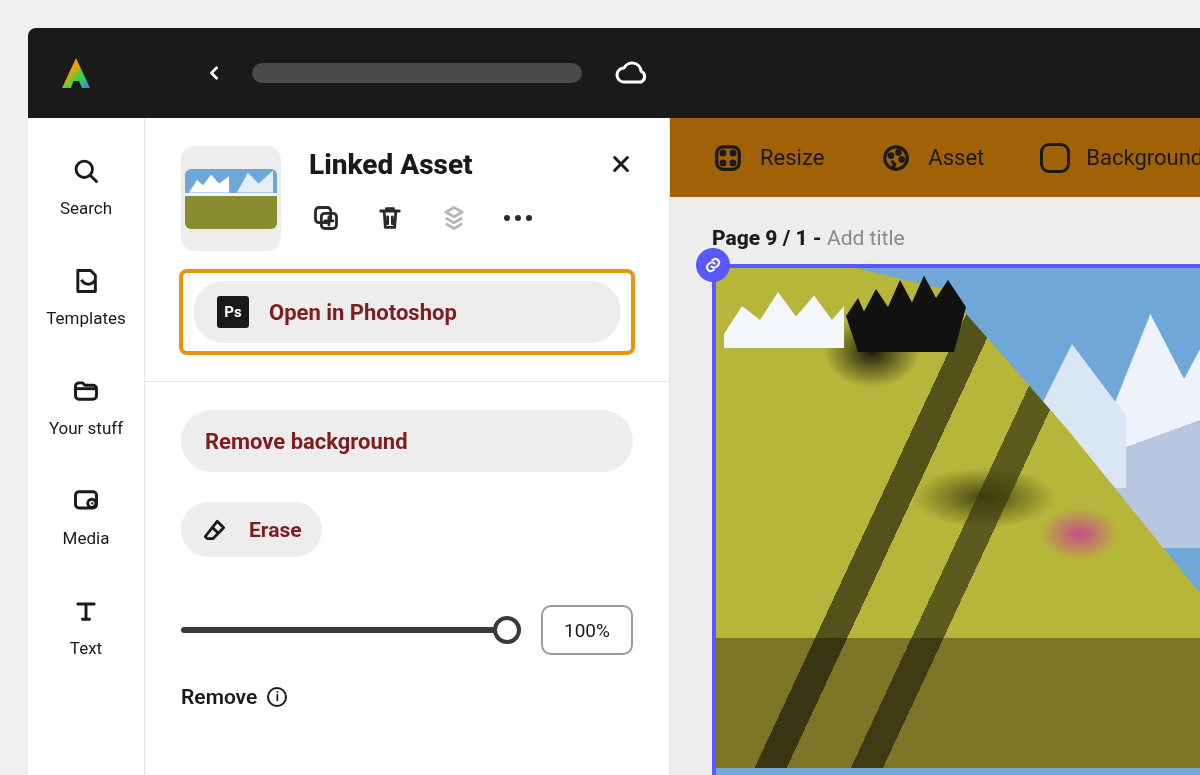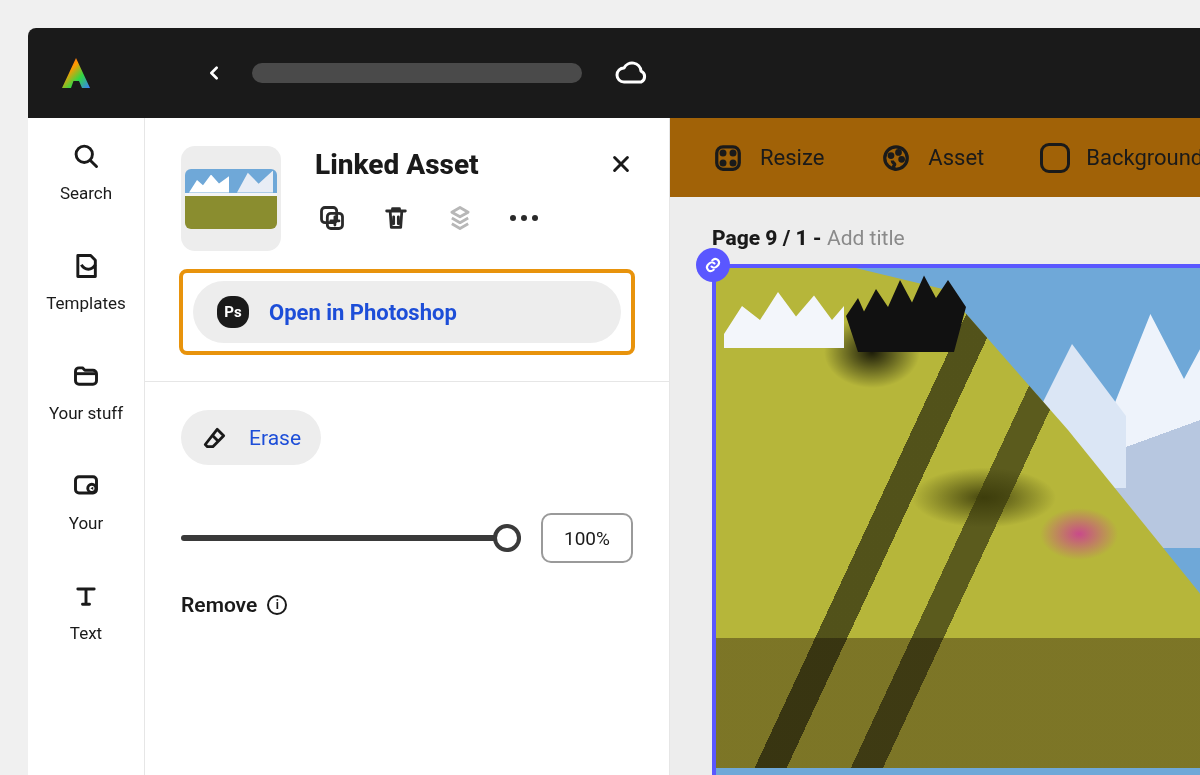--- a/index.html
+++ b/index.html
@@ -10,48 +10,48 @@
   .logo { width: 40px; height: 40px; display: flex; align-items: center; justify-content: center; }
   .logo svg { width: 36px; height: 36px; }
   .back-btn { color: #fff; display:flex; align-items:center; justify-content:center; width:28px; height:28px; cursor:pointer; margin-left: 80px;}
   .back-btn svg { width: 14px; height: 14px; }
   .doc-pill { width: 330px; height: 20px; background: #4a4a4a; border-radius: 10px; }
   .cloud-icon { width: 34px; height: 30px; color:#fff; display:flex; align-items:center; justify-content:center; margin-left:8px;}
   .cloud-icon svg { width: 34px; height: 28px; }
   
   .main { flex: 1; display: flex; min-height: 0; }
   
-  .leftnav { width: 117px; border-right: 1px solid #e6e6e6; display:flex; flex-direction:column; align-items:center; padding-top: 23px; gap: 48px; background:#fff;}
+  .leftnav { width: 117px; border-right: 1px solid #e6e6e6; display:flex; flex-direction:column; align-items:center; padding-top: 38px; gap: 48px; background:#fff;}
   .nav-item { display:flex; flex-direction:column; align-items:center; gap:12px; cursor:pointer; }
   .nav-item .nav-icon { width:30px; height:30px; color:#1a1a1a; display:flex; align-items:center; justify-content:center;}
   .nav-item .nav-icon svg { width:28px; height:28px; }
   .nav-item span { font-size:17px; color:#1a1a1a; }
   
   .panel { width: 525px; border-right: 1px solid #e6e6e6; background:#fff; display:flex; flex-direction:column; }
   .panel-head { display:flex; align-items:flex-start; padding: 28px 30px 18px 36px; gap: 28px; position:relative;}
   .thumb { width:100px; height:105px; border-radius:14px; background:#ededed; padding:4px; display:flex; align-items:center; justify-content:center; overflow:hidden; flex-shrink:0;}
   .thumb-inner { width:100%; height:60px; border-radius:6px; background:linear-gradient(180deg,#6fa8d8 0 40%,#f4f4f4 40% 45%,#8a8d2f 45% 100%); position:relative; overflow:hidden;}
   .thumb-inner::before{content:"";position:absolute;left:4px;top:6px;width:40px;height:18px;background:#fff;clip-path:polygon(0 100%,20% 30%,35% 60%,55% 0,75% 50%,100% 10%,100% 100%);} 
   .thumb-inner::after{content:"";position:absolute;right:4px;top:2px;width:36px;height:22px;background:#e8edf5;clip-path:polygon(0 100%,30% 10%,60% 60%,100% 0,100% 100%);} 
-  .head-right { flex:1; display:flex; flex-direction:column; gap:22px; padding-top:2px;margin-left:6px;}
+  .head-right { flex:1; display:flex; flex-direction:column; gap:22px; padding-top:2px;}
   .panel-title { font-size:28px; font-weight:800; color:#1a1a1a; }
   .close-btn { position:absolute; right:34px; top:32px; width:28px; height:28px; cursor:pointer; display:flex; align-items:center; justify-content:center;}
   .close-btn svg{width:22px;height:22px;}
   .head-actions { display:flex; gap:34px; align-items:center; padding-left:2px;}
   .head-actions .ia { width:30px; height:30px; color:#2a2a2a; cursor:pointer; display:flex; align-items:center; justify-content:center;}
   .head-actions .ia.dis { color:#b7b7b7; }
   .head-actions .ia svg{width:28px;height:28px;}
   .dots{display:flex;gap:5px;}
   .dots span{width:6px;height:6px;border-radius:50%;background:#2a2a2a;}
   .highlight-wrap { margin: 0 34px 4px; border:4px solid #e8930c; border-radius:8px; padding:8px 10px;}
   .pill-btn { height:62px; border-radius:32px; background:#ededed; display:flex; align-items:center; padding:0 24px; gap:20px; cursor:pointer;}
   .pill-btn.small { height:55px; border-radius:28px; padding:0 20px; width:fit-content;}
-  .pill-btn .pill-label{ font-size:22px; font-weight:700; color:#1d4ed8;}
-  .pill-btn.small .pill-label{font-size:21px; font-weight:400;}
-  .ps-badge{ width:32px; height:32px; border-radius:14px; background:#1a1a1a; color:#fff; display:flex; align-items:center; justify-content:center; font-size:15px; font-weight:700;}
+  .pill-btn .pill-label{ font-size:22px; font-weight:700; color:#7f1d1d;}
+  .pill-btn.small .pill-label{font-size:21px; font-weight:700;}
+  .ps-badge{ width:32px; height:32px; border-radius:3px; background:#1a1a1a; color:#fff; display:flex; align-items:center; justify-content:center; font-size:15px; font-weight:700;}
   .panel-divider{height:1px;background:#e6e6e6;margin:22px 0 0;}
   .panel-body{ padding: 28px 36px 0; display:flex; flex-direction:column; gap:30px;}
   .erase-icon{width:28px;height:28px;display:flex;align-items:center;justify-content:center;}
   .erase-icon svg{width:26px;height:26px;}
   .section-label{font-size:21px;font-weight:600;color:#1a1a1a;display:flex;align-items:center;gap:10px;}
   .info-icon{width:20px;height:20px;border:2px solid #1a1a1a;border-radius:50%;display:flex;align-items:center;justify-content:center;font-size:12px;font-weight:700;}
   .slider-row{display:flex;align-items:center;gap:20px;}
   .slider{flex:1;position:relative;height:30px;display:flex;align-items:center;}
   .slider-track{height:6px;background:#3a3a3a;border-radius:3px;width:100%;}
   .slider-thumb{position:absolute;right:0;width:28px;height:28px;border-radius:50%;background:#fff;border:4px solid #3a3a3a;}
@@ -148,21 +148,21 @@
         <span>Your stuff</span>
       </div>
       <div class="nav-item">
         <div class="nav-icon">
           <svg viewBox="0 0 24 24" fill="none" stroke="currentColor" stroke-width="2.5" stroke-linejoin="round">
               <rect x="3" y="4" width="18" height="14" rx="3"></rect>
               <circle cx="17" cy="14" r="3.5"></circle>
               <path d="M15.8 14l2.4-1.4v2.8z" fill="currentColor" stroke="none"></path>
             </svg>
         </div>
-        <span>Your</span>
+        <span>Media</span>
       </div>
       <div class="nav-item">
         <div class="nav-icon">
           <svg viewBox="0 0 24 24" fill="none" stroke="currentColor" stroke-width="2.5" stroke-linecap="round">
               <path d="M5 6h14M12 6v13M9 19h6"></path>
             </svg>
         </div>
         <span>Text</span>
       </div>
     </div>
@@ -211,20 +211,23 @@
       <div class="highlight-wrap">
         <div class="pill-btn">
           <div class="ps-badge">Ps</div>
           <div class="pill-label">Open in Photoshop</div>
         </div>
       </div>
 
       <div class="panel-divider"></div>
 
       <div class="panel-body">
+        <div class="pill-btn">
+          <div class="pill-label">Remove background</div>
+        </div>
 
         <div class="pill-btn small">
           <div class="erase-icon">
             <svg viewBox="0 0 24 24" fill="none" stroke="#1a1a1a" stroke-width="2.6" stroke-linejoin="round">
                 <path d="M14 4l6 6-10 10H5l-2-2 11-14z"></path>
                 <path d="M9 9l6 6"></path>
               </svg>
           </div>
           <div class="pill-label">Erase</div>
         </div>

